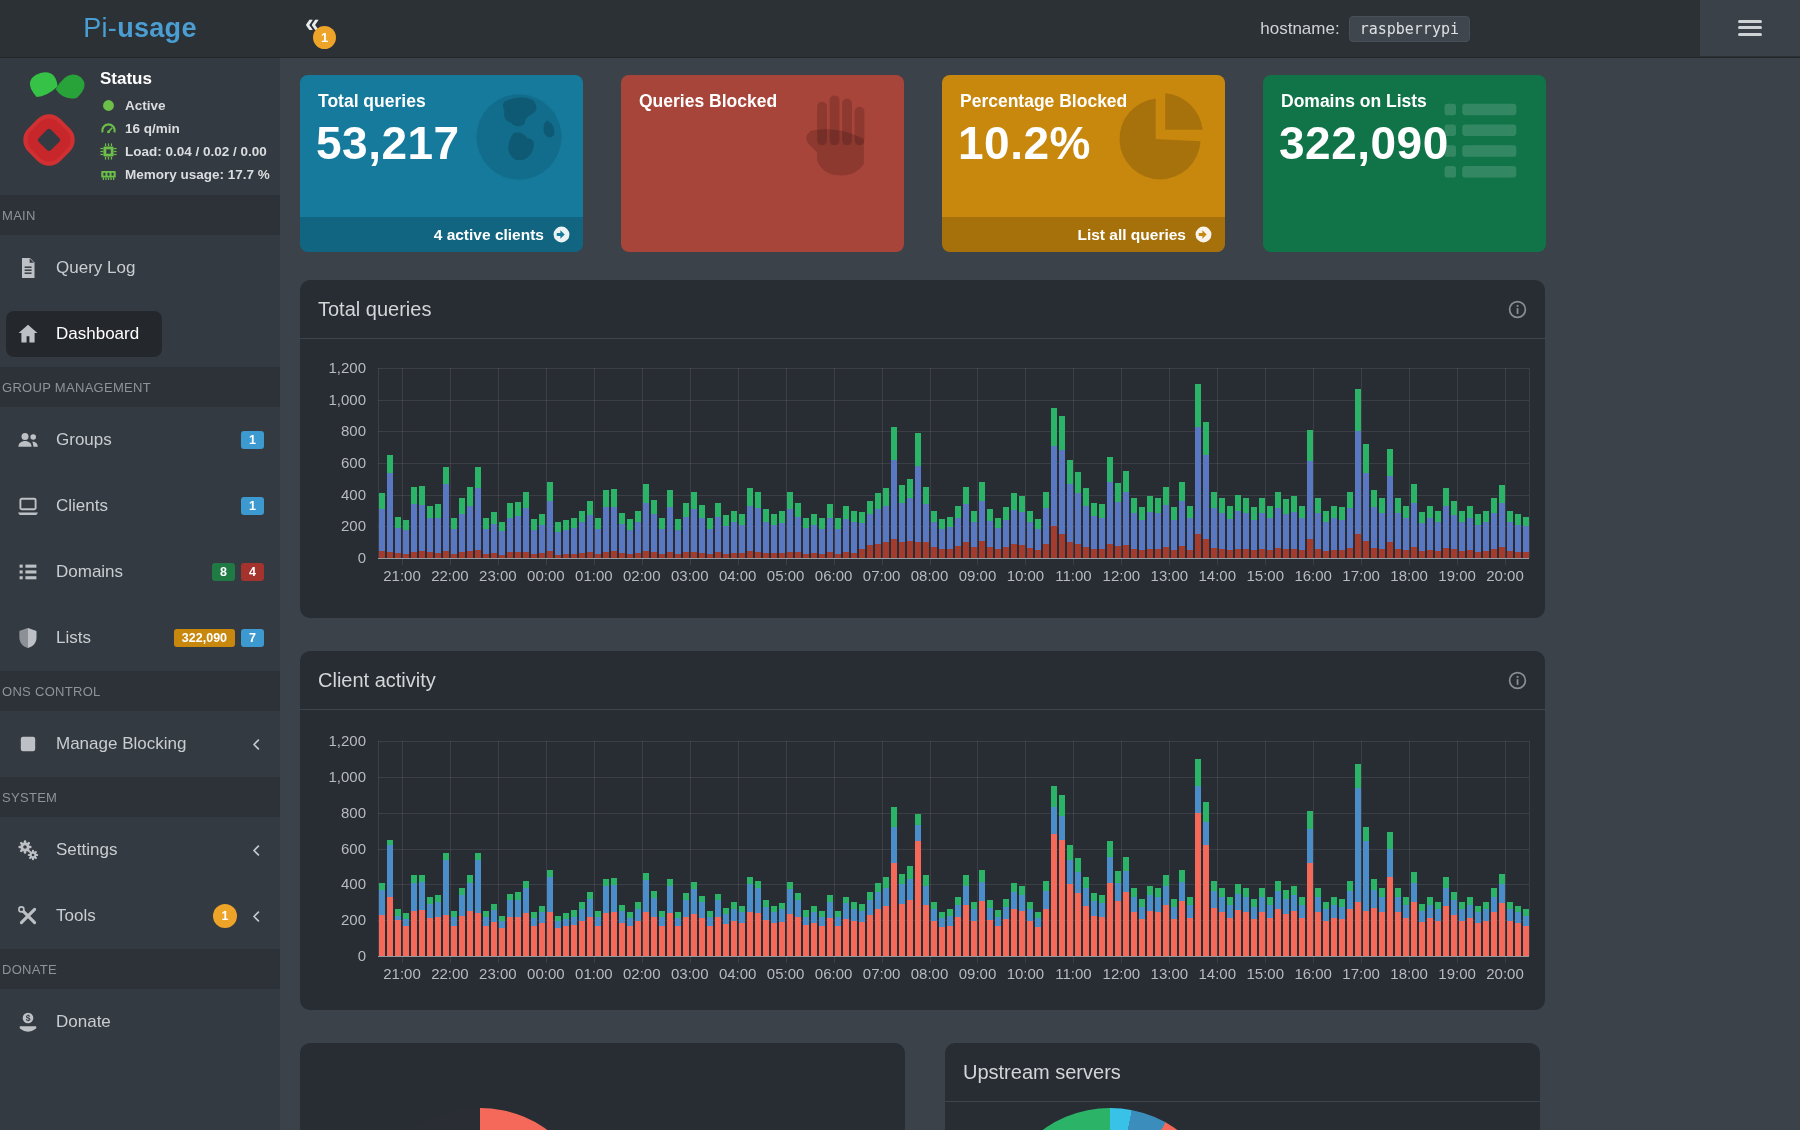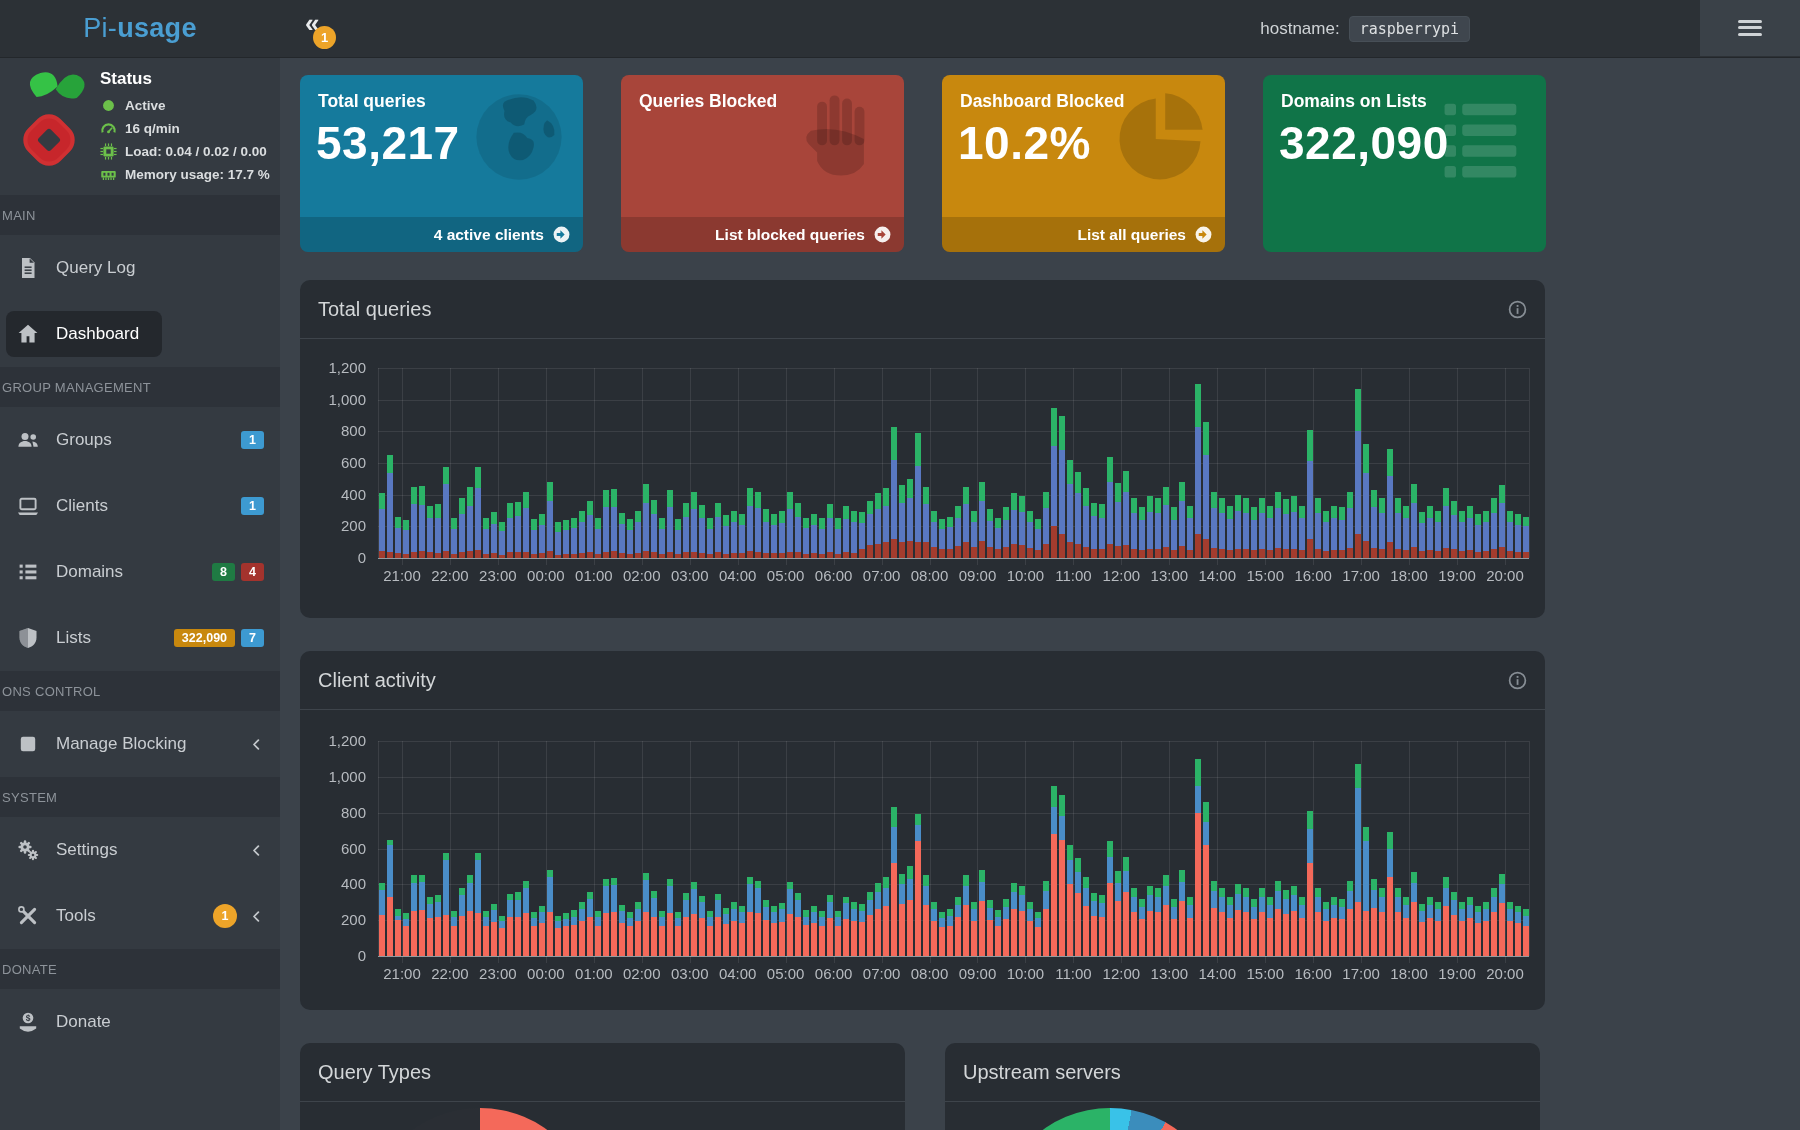--- a/index.html
+++ b/index.html
@@ -384,38 +384,29 @@
         <span class="card-ico">
           <svg viewBox="0 0 100 100" fill="rgba(0,0,0,0.16)">
             <rect x="28" y="16" width="9.5" height="42" rx="4.7"></rect>
             <rect x="40" y="10" width="9.5" height="48" rx="4.7"></rect>
             <rect x="52" y="13" width="9.5" height="45" rx="4.7"></rect>
             <rect x="64" y="21" width="9.5" height="37" rx="4.7"></rect>
             <path d="M22 44q-8 6-2 13l8 8v8q6 14 23 14q15 0 22-11V52q-26-14-51-8z"></path>
           </svg>
         </span>
         <div class="card-title">Queries Blocked</div>
-        <a class="card-footer">
-          <span>List blocked queries</span>
-          <span class="arrow">
-            <svg viewBox="0 0 24 24">
-              <circle cx="12" cy="12" r="10" fill="rgba(255,255,255,0.92)"></circle>
-              <path d="M10.6 6.6l5.4 5.4-5.4 5.4v-3.4H6v-4h4.6z" fill="#a8453a"></path>
-            </svg>
-          </span>
-        </a>
       </article>
       <article class="card" style="background: rgb(200, 136, 14); left: 942px;">
         <span class="card-ico">
           <svg viewBox="0 0 100 100" fill="rgba(0,0,0,0.16)">
             <path d="M45 13A39 39 0 1 0 88 54L45 52Z"></path>
             <path d="M54 8a39 39 0 0 1 36 35H54Z"></path>
           </svg>
         </span>
-        <div class="card-title">Dashboard Blocked</div>
+        <div class="card-title">Percentage Blocked</div>
         <div class="card-value">10.2%</div>
         <a class="card-footer">
           <span>List all queries</span>
           <span class="arrow">
             <svg viewBox="0 0 24 24">
               <circle cx="12" cy="12" r="10" fill="rgba(255,255,255,0.92)"></circle>
               <path d="M10.6 6.6l5.4 5.4-5.4 5.4v-3.4H6v-4h4.6z" fill="#c8880e"></path>
             </svg>
           </span>
         </a>
@@ -2050,23 +2041,20 @@
             <span class="xtick" style="left: 85.4167%;">17:00</span>
             <span class="xtick" style="left: 89.5833%;">18:00</span>
             <span class="xtick" style="left: 93.75%;">19:00</span>
             <span class="xtick" style="left: 97.9167%;">20:00</span>
           </div>
         </div>
       </div>
   </section>
 
   <section class="panel" id="panel-qt">
-    <div class="panel-header">
-      <span>Query Types</span>
-    </div>
     <div class="pie" id="pie-qt" style="background: conic-gradient(rgb(244, 105, 90) 0%, rgb(244, 105, 90) 38%, rgb(49, 54, 60) 38%, rgb(49, 54, 60) 72%, rgb(42, 46, 52) 72%, rgb(42, 46, 52) 100%);"></div>
   </section>
 
   <section class="panel" id="panel-up">
     <div class="panel-header">
       <span>Upstream servers</span>
     </div>
     <div class="pie" id="pie-up" style="background: conic-gradient(rgb(57, 194, 232) 0%, rgb(57, 194, 232) 3%, rgb(59, 141, 188) 3%, rgb(59, 141, 188) 8%, rgb(244, 105, 90) 8%, rgb(244, 105, 90) 52%, rgb(43, 179, 103) 52%, rgb(43, 179, 103) 100%);"></div>
   </section>
 </main>

